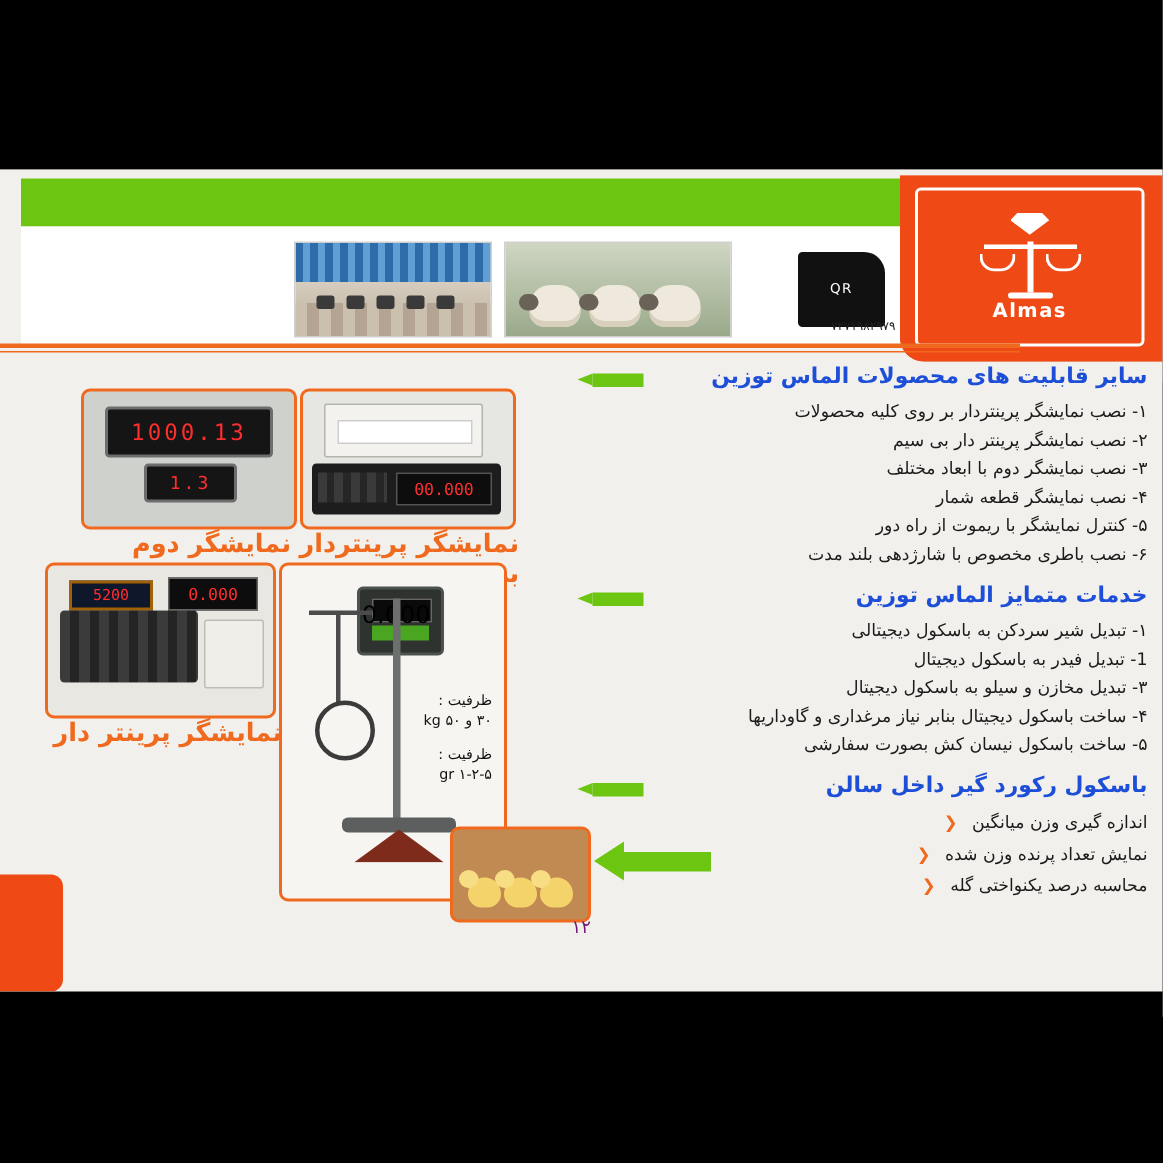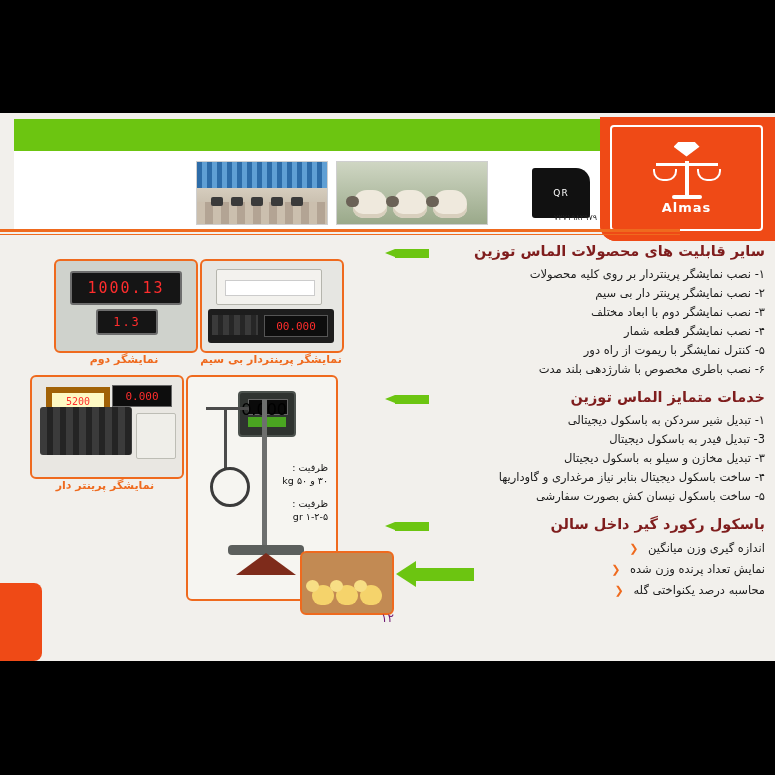--- a/index.html
+++ b/index.html
@@ -68,21 +68,21 @@
   .logo .scale .beam{position:absolute;left:6px;top:4px;width:62px;height:3px;background:#fff;}
   .logo .scale .panl{position:absolute;top:10px;width:20px;height:10px;border:2px solid #fff;border-top:none;border-radius:0 0 10px 10px;}
   .logo .scale .pl{left:3px;}
   .logo .scale .pr{right:3px;}
   .logo .scale .base{position:absolute;left:22px;bottom:0;width:30px;height:4px;background:#fff;border-radius:2px;}
   .logo .brand{font-size:13px;font-weight:bold;letter-spacing:1px;margin-top:1px;}
 
   
   .col-text{position:absolute;right:10px;top:130px;width:370px;text-align:right;direction:rtl;}
   .sec-title{
-    color:#7f1d1d;font-weight:bold;font-size:14.5px;margin:0 0 6px 0;position:relative;padding-left:40px;
+    color:#1d4ed8;font-weight:bold;font-size:14.5px;margin:0 0 6px 0;position:relative;padding-left:40px;
   }
   .sec-title .gbar{
     position:absolute;left:0;top:6px;width:34px;height:9px;background:#6cc511;
   }
   .sec-title .gbar:before{
     content:"";position:absolute;left:-10px;top:0;border-right:10px solid #6cc511;
     border-top:4.5px solid transparent;border-bottom:4.5px solid transparent;
   }
   .li{font-size:11.5px;color:#1b1b1b;line-height:19px;white-space:nowrap;}
   .gap{height:10px;}
@@ -91,42 +91,42 @@
   .bullet-li .chev{color:#ef6a1e;font-size:11px;margin-right:6px;}
 
   
   .panel{position:absolute;border:2px solid #ef6a1e;border-radius:6px;background:#fff;overflow:hidden;}
   .p1{left:54px;top:146px;width:140px;height:90px;background:#cfd2cc;}
   .p2{left:200px;top:146px;width:140px;height:90px;background:#e6e6e2;}
   .p3{left:30px;top:262px;width:150px;height:100px;background:#e9e7e2;}
   .p4{left:186px;top:262px;width:148px;height:222px;background:#f6f5f1;}
   .p5{left:300px;top:438px;width:90px;height:60px;background:#c28a53;}
 
-  .cap{position:absolute;color:#ef6a1e;font-weight:bold;font-size:11px;text-align:center;direction:rtl;}
+  .cap{position:absolute;color:#ef6a1e;font-weight:bold;font-size:17px;text-align:right;direction:rtl;}
   .cap1{left:54px;top:240px;width:140px;}
   .cap2{left:196px;top:240px;width:150px;}
   .cap3{left:22px;top:366px;width:166px;}
 
   
   .disp{position:absolute;background:#151515;border:2px solid #6d6d6d;border-radius:3px;
     color:#ff2d2d;font-family:"DejaVu Sans Mono","Liberation Mono",monospace;
     display:flex;align-items:center;justify-content:center;letter-spacing:2px;}
   .d1{left:14px;top:10px;width:108px;height:30px;font-size:15px;}
   .d2{left:40px;top:48px;width:58px;height:22px;font-size:12px;}
   .p2 .printer{position:absolute;left:14px;top:8px;width:104px;height:34px;background:#f3f2ee;border:1px solid #b5b5ad;border-radius:2px;}
   .p2 .printer:after{content:"";position:absolute;left:8px;top:10px;width:88px;height:14px;background:#fff;border:1px solid #ccc;}
   .p2 .blackbar{position:absolute;left:6px;top:48px;width:126px;height:34px;background:#1d1d1d;border-radius:3px;}
   .p2 .redled{position:absolute;left:62px;top:54px;width:62px;height:20px;background:#0d0d0d;border:1px solid #555;color:#ff2d2d;
     font-family:"DejaVu Sans Mono",monospace;font-size:11px;display:flex;align-items:center;justify-content:center;}
   .p2 .keys{position:absolute;left:10px;top:54px;width:46px;height:20px;
     background:repeating-linear-gradient(90deg,#3a3a3a 0 6px,#262626 6px 11px);}
 
   .p3 .kbd{position:absolute;left:8px;top:30px;width:92px;height:48px;background:#2a2a2a;border-radius:3px;
     background-image:repeating-linear-gradient(90deg,#3b3b3b 0 7px,#242424 7px 13px),repeating-linear-gradient(0deg,#3b3b3b 0 7px,#242424 7px 13px);}
-  .p3 .led{position:absolute;left:14px;top:10px;width:52px;height:16px;background:#fef9c3;border:6px solid #a16207;color:#ff2d2d;
+  .p3 .led{position:absolute;left:14px;top:10px;width:52px;height:16px;background:#0f172a;border:2px solid #a16207;color:#ff2d2d;
     font-family:"DejaVu Sans Mono",monospace;font-size:10px;display:flex;align-items:center;justify-content:center;}
   .p3 .led2{position:absolute;left:80px;top:8px;width:58px;height:20px;background:#0d0d0d;border:1px solid #666;color:#ff2d2d;
     font-family:"DejaVu Sans Mono",monospace;font-size:11px;display:flex;align-items:center;justify-content:center;}
   .p3 .roll{position:absolute;left:104px;top:36px;width:38px;height:44px;background:#efeee9;border:1px solid #bdbdb5;border-radius:2px;}
 
   
   .p4 .pole{position:absolute;left:74px;top:22px;width:5px;height:150px;background:#6d6f6e;}
   .p4 .head{position:absolute;left:50px;top:14px;width:54px;height:42px;background:#2f3330;border:2px solid #4c524e;border-radius:4px;}
   .p4 .head .scr{position:absolute;left:8px;top:6px;width:38px;height:14px;background:#0a0a0a;border:1px solid #666;}
   .p4 .head .grn{position:absolute;left:8px;top:24px;width:38px;height:10px;background:#4aa521;}
@@ -213,21 +213,21 @@
     <div class="li">۵- کنترل نمایشگر با ریموت از راه دور</div>
     <div class="li">۶- نصب باطری مخصوص با شارژدهی بلند مدت</div>
 
     <div class="gap"></div>
 
     <div class="sec-title">
       <span class="gbar"></span>
       <span>خدمات متمایز الماس توزین</span>
     </div>
     <div class="li">۱- تبدیل شیر سردکن به باسکول دیجیتالی</div>
-    <div class="li">3- تبدیل فیدر به باسکول دیجیتال</div>
+    <div class="li">1- تبدیل فیدر به باسکول دیجیتال</div>
     <div class="li">۳- تبدیل مخازن و سیلو به باسکول دیجیتال</div>
     <div class="li">۴- ساخت باسکول دیجیتال بنابر نیاز مرغداری و گاوداریها</div>
     <div class="li">۵- ساخت باسکول نیسان کش بصورت سفارشی</div>
 
     <div class="gap"></div>
 
     <div class="sec-title">
       <span class="gbar"></span>
       <span>باسکول رکورد گیر داخل سالن</span>
     </div>

